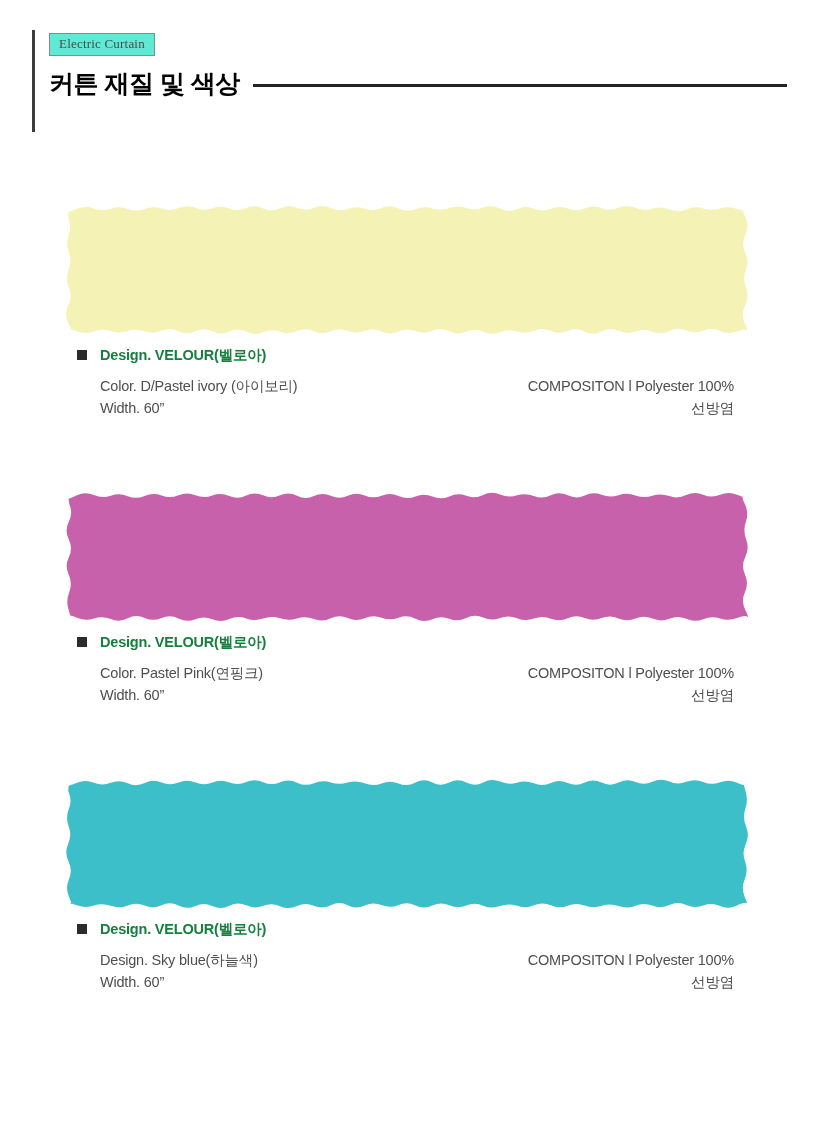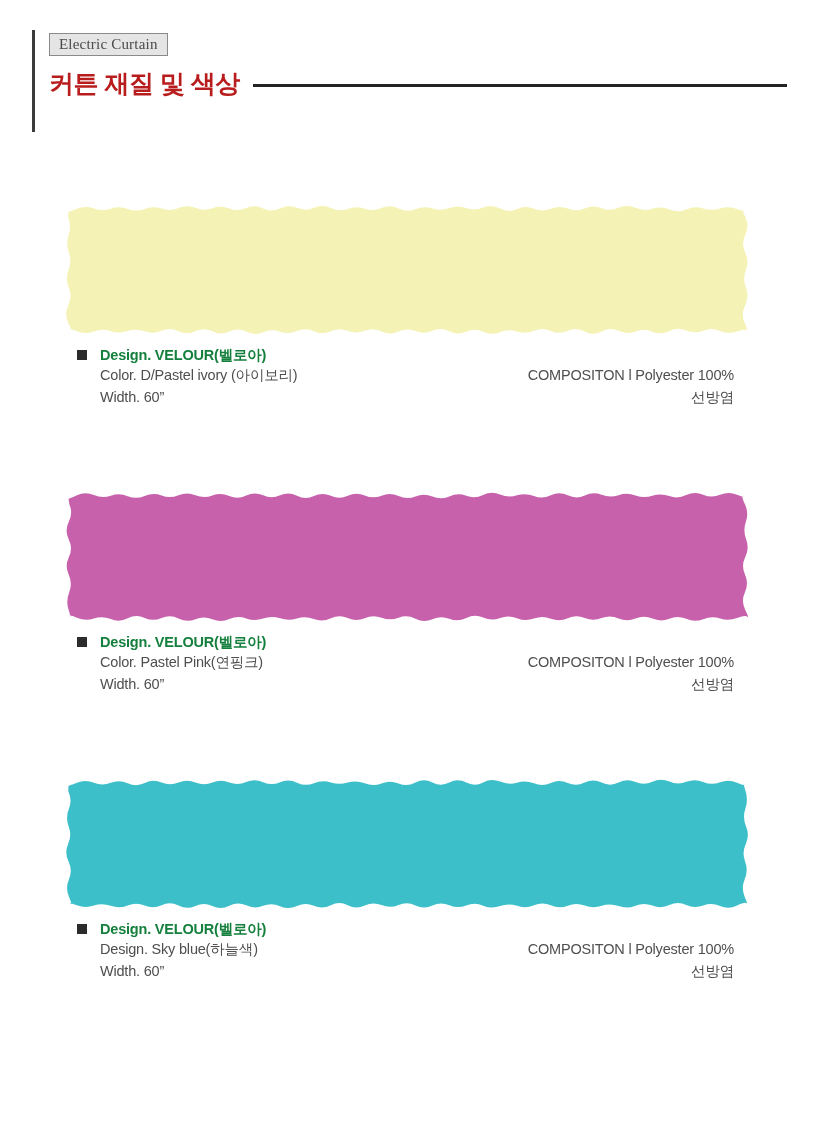--- a/index.html
+++ b/index.html
@@ -32,40 +32,40 @@
     height: 102px;
     background: #3c3c3c;
   }
   .eyebrow-box {
     position: absolute;
     left: 49px;
     top: 33px;
     border: 1px solid #8a8a8a;
     padding: 2px 9px 3px 9px;
     font-family: "Liberation Serif", serif;
-    font-size: 15px;
+    font-size: 13px;
     line-height: 16px;
     color: #4a4a4a;
     letter-spacing: 0.2px;
-    background: #e5e5e5;
+    background: #5eead4;
     white-space: nowrap;
   }
   .title-row {
     position: absolute;
     left: 49px;
     top: 63px;
     width: 740px;
     height: 40px;
     display: flex;
     align-items: center;
   }
   .page-title {
     font-size: 25px;
     font-weight: bold;
-    color: #b91c1c;
+    color: #000000;
     letter-spacing: -0.5px;
     white-space: nowrap;
     line-height: 34px;
   }
   .title-rule {
     flex: 1 1 auto;
     height: 3px;
     background: #232323;
     margin-left: 13px;
     margin-right: 2px;
@@ -118,20 +118,21 @@
   .design-label {
     font-size: 14.5px;
     font-weight: bold;
     color: #15803d;
     letter-spacing: -0.2px;
     white-space: nowrap;
   }
 
   .detail-grid {
     position: relative;
+    margin-top: 11px;
     margin-left: 23px;
     width: 634px;
     height: 44px;
   }
   .detail-left {
     position: absolute;
     left: 0;
     top: 0;
     width: 380px;
   }

